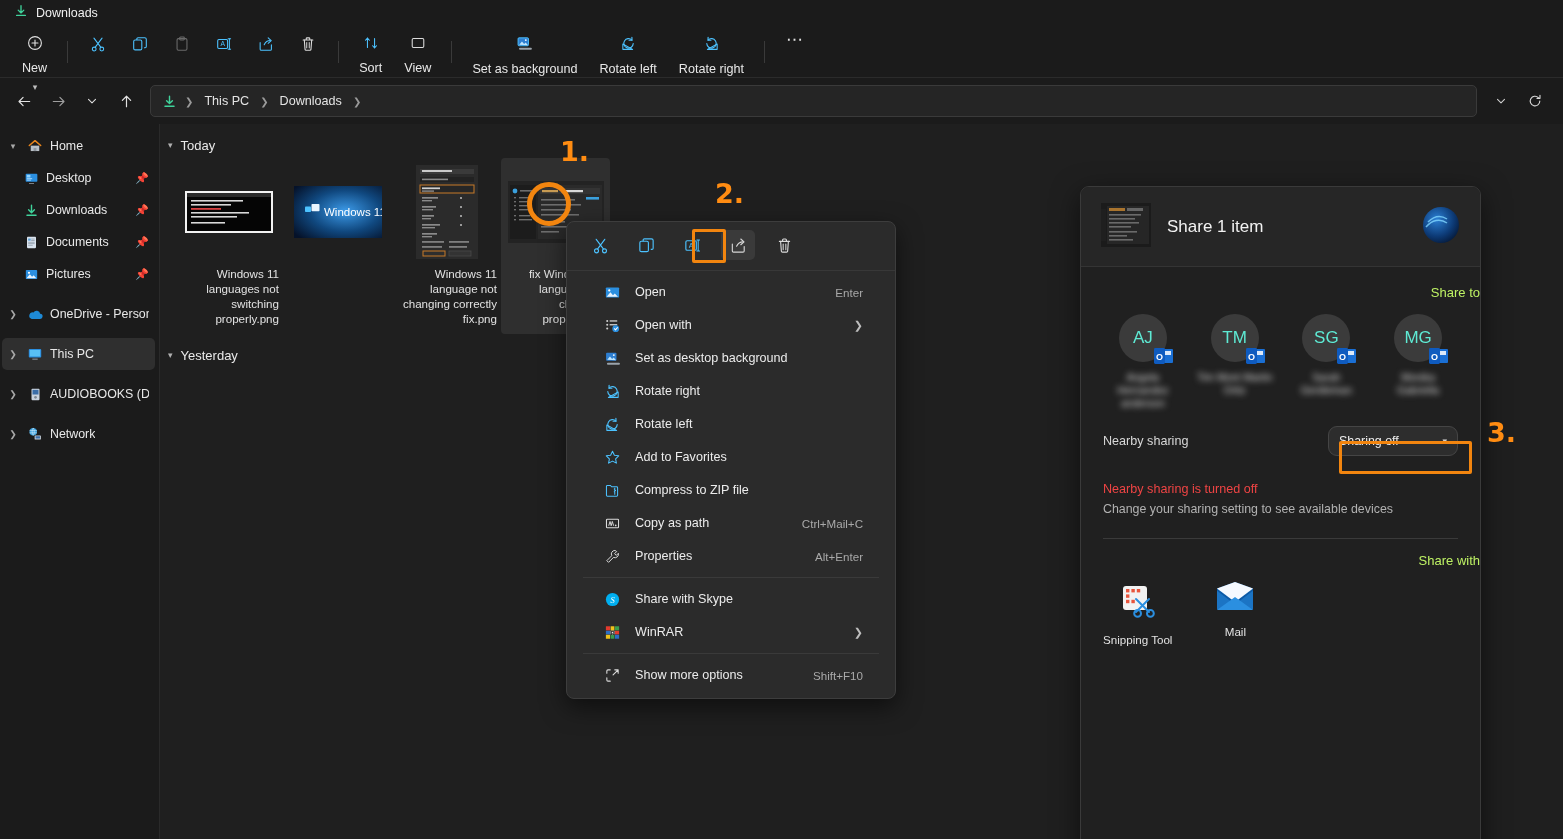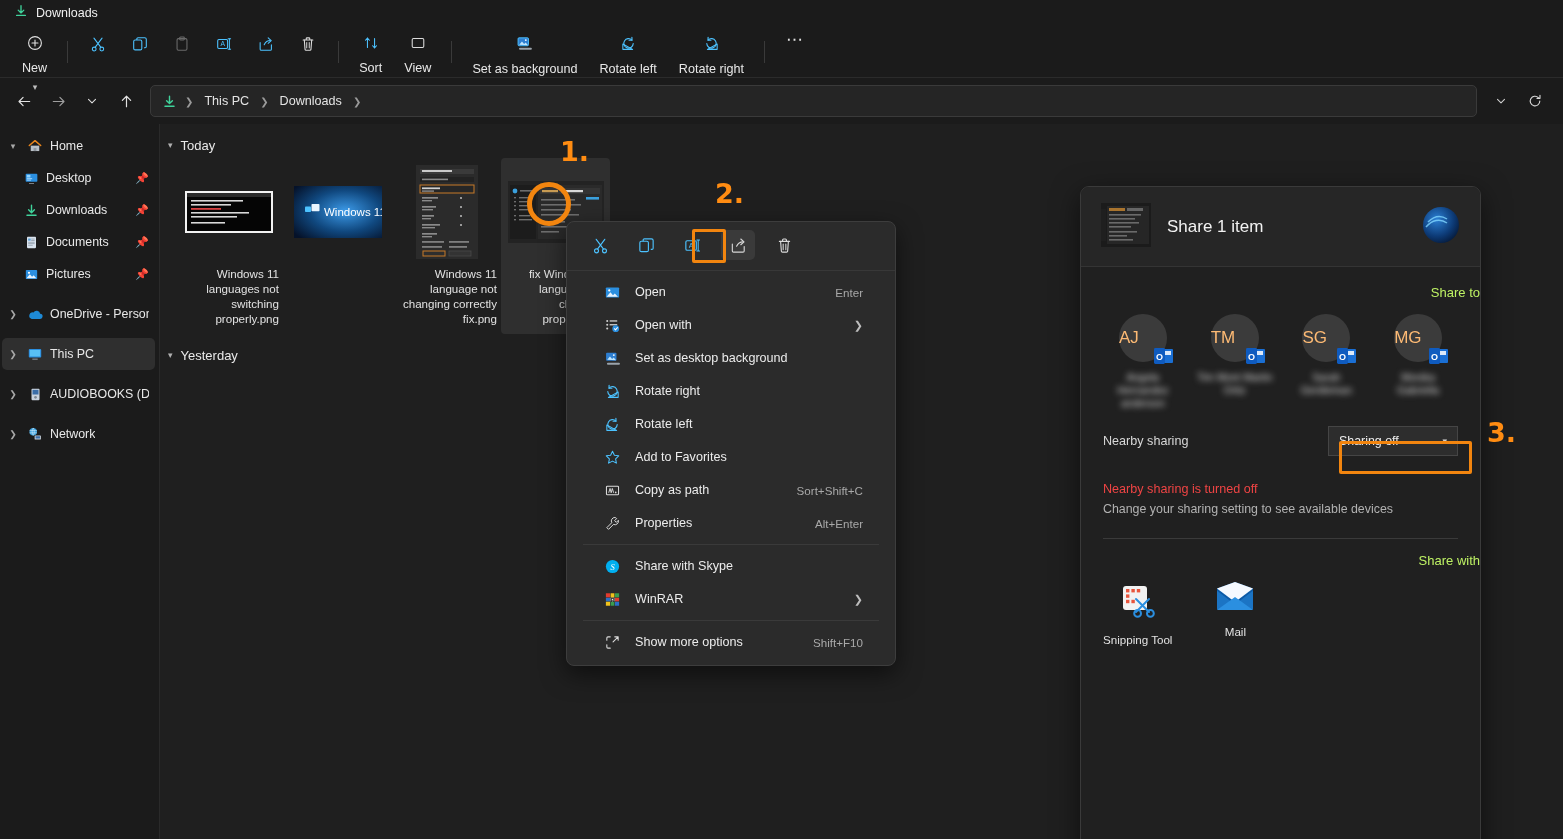--- a/index.html
+++ b/index.html
@@ -138,40 +138,40 @@
     height: 80px; background: #262626; display: flex;
     align-items: center; padding: 0 20px; gap: 16px;
     border-bottom: 1px solid #343434;
   }
   .sharehdr .stitle { font-size: 17px; color: #f2f2f2; flex: 1; }
   .sec-label { font-size: 13px; color: #bef264; padding: 18px 0 0 22px; text-align: right; }
   .contacts { display: flex; padding: 14px 16px 0; gap: 0; }
   .contact { width: 92px; display: flex; flex-direction: column; align-items: center; }
   .avatar {
     width: 48px; height: 48px; border-radius: 50%; background: #3b3b3b;
-    display: flex; align-items: center; 
-    font-size: 17px; color: #fdba74; position: relative;
+    display: flex; align-items: center; justify-content: center;
+    font-size: 17px; color: #5eead4; position: relative;
   }
   .avatar .badge {
     position: absolute; right: -7px; bottom: -3px;
     width: 20px; height: 18px; border-radius: 3px;
   }
   .cname {
     margin-top: 9px; width: 78px; text-align: center;
     font-size: 10.5px; color: #d6d6d6; line-height: 13px;
     filter: blur(3.2px);
   }
   .nearrow {
     display: flex; align-items: center; justify-content: space-between;
     padding: 16px 22px 0;
   }
   .nearlabel { font-size: 12.6px; color: #d8d8d8; }
   .dropdown {
     width: 130px; height: 30px; background: #2d2d2d;
-    border: 1px solid #454545; border-radius: 0;
+    border: 1px solid #454545; border-radius: 9px;
     display: flex; align-items: center; justify-content: space-between;
     padding: 0 10px; font-size: 12.4px; color: #ececec;
   }
   .nearnote { padding: 26px 22px 0; }
   .nearnote .l1 { font-size: 12.6px; color: #ef4444; }
   .nearnote .l2 { font-size: 12.4px; color: #b2b2b2; margin-top: 6px; }
   .hdiv { height: 1px; background: #3a3a3a; margin: 22px 22px 0; }
   .apps { display: flex; padding: 14px 22px 0; gap: 44px; }
   .app { display: flex; flex-direction: column; align-items: center; gap: 9px; }
   .appname { font-size: 11.6px; color: #e2e2e2; }
@@ -738,31 +738,45 @@
 
     <div class="ctxitem">
       <span class="ci">
         <svg width="17" height="17" viewBox="0 0 18 18">
             <path d="M9 2.4 11 6.6l4.6.6-3.3 3.2.8 4.6L9 12.8l-4.1 2.2.8-4.6L2.4 7.2 7 6.6z" stroke="#4cc2ff" stroke-width="1.1" fill="none" stroke-linejoin="round"></path>
           </svg>
       </span>
       <span>Add to Favorites</span>
     </div>
 
+    <div class="ctxitem">
+      <span class="ci">
+        <svg width="17" height="17" viewBox="0 0 18 18">
+            <path d="M2.6 4.6A1 1 0 0 1 3.6 3.6h3.2l1.3 1.5h5.3a1 1 0 0 1 1 1v8a1 1 0 0 1-1 1H3.6a1 1 0 0 1-1-1z" stroke="#4cc2ff" stroke-width="1.1" fill="none"></path>
+            <path d="M11.4 6.2v7.2" stroke="#4cc2ff" stroke-width="1.1"></path>
+            <g fill="#4cc2ff">
+              <rect x="10.4" y="7" width="1.1" height="1.1"></rect>
+              <rect x="11.6" y="8.4" width="1.1" height="1.1"></rect>
+              <rect x="10.4" y="9.8" width="1.1" height="1.1"></rect>
+            </g>
+          </svg>
+      </span>
+      <span>Compress to ZIP file</span>
+    </div>
 
     <div class="ctxitem">
       <span class="ci">
         <svg width="17" height="17" viewBox="0 0 18 18">
             <rect x="2.6" y="4.4" width="12.8" height="9.2" rx="1" stroke="#dcdcdc" stroke-width="1.1" fill="none"></rect>
             <path d="M5 11.4 6.4 6.8 7.6 11.4 8.8 6.8l1.4 4.6" stroke="#dcdcdc" stroke-width="1" fill="none" stroke-linejoin="round"></path>
             <circle cx="12.4" cy="11" r=".9" fill="#dcdcdc"></circle>
           </svg>
       </span>
       <span>Copy as path</span>
-      <span class="accel">Sort+Shift+C</span>
+      <span class="accel">Ctrl+Mail+C</span>
     </div>
 
     <div class="ctxitem">
       <span class="ci">
         <svg width="17" height="17" viewBox="0 0 18 18">
             <path d="M11.6 2.6a3.8 3.8 0 0 0-3.4 5.6L3 13.4l1.8 1.8 5.2-5.2a3.8 3.8 0 0 0 5.2-4.4l-2.2 2.2-1.8-1.8 2.2-2.2a3.8 3.8 0 0 0-1.8-1.2z" stroke="#dcdcdc" stroke-width="1.05" fill="none" stroke-linejoin="round"></path>
           </svg>
       </span>
       <span>Properties</span>
       <span class="accel">Alt+Enter</span>

